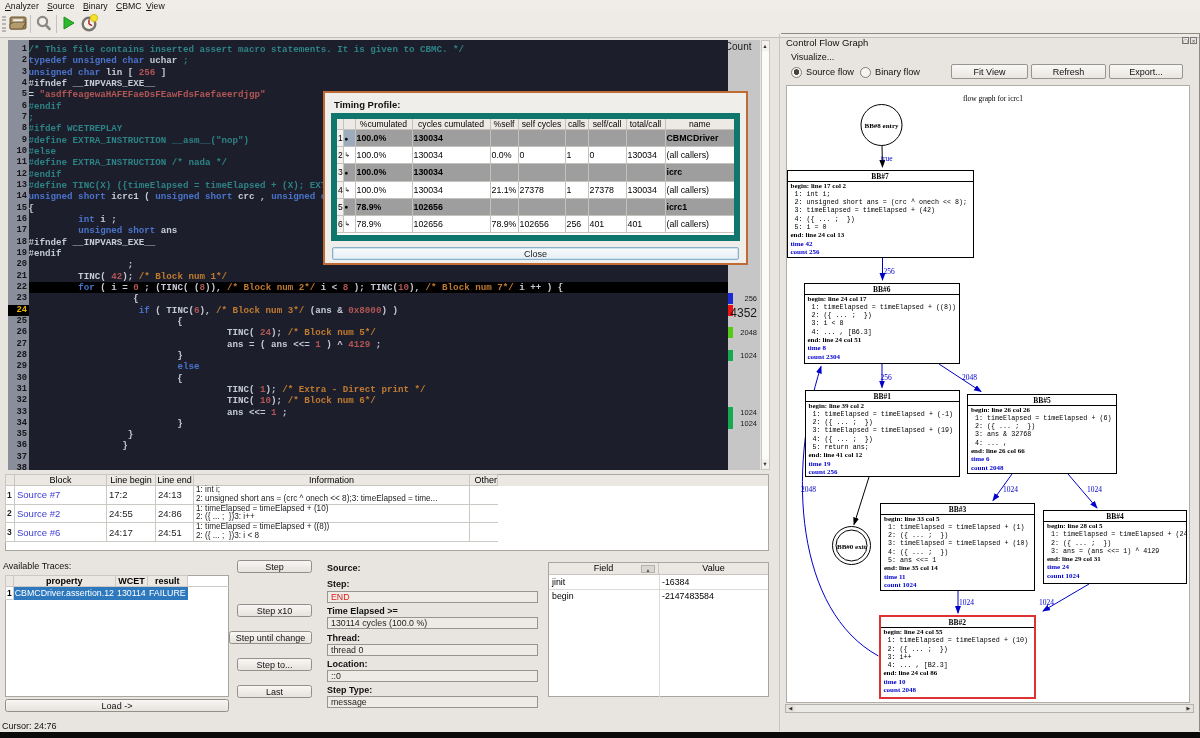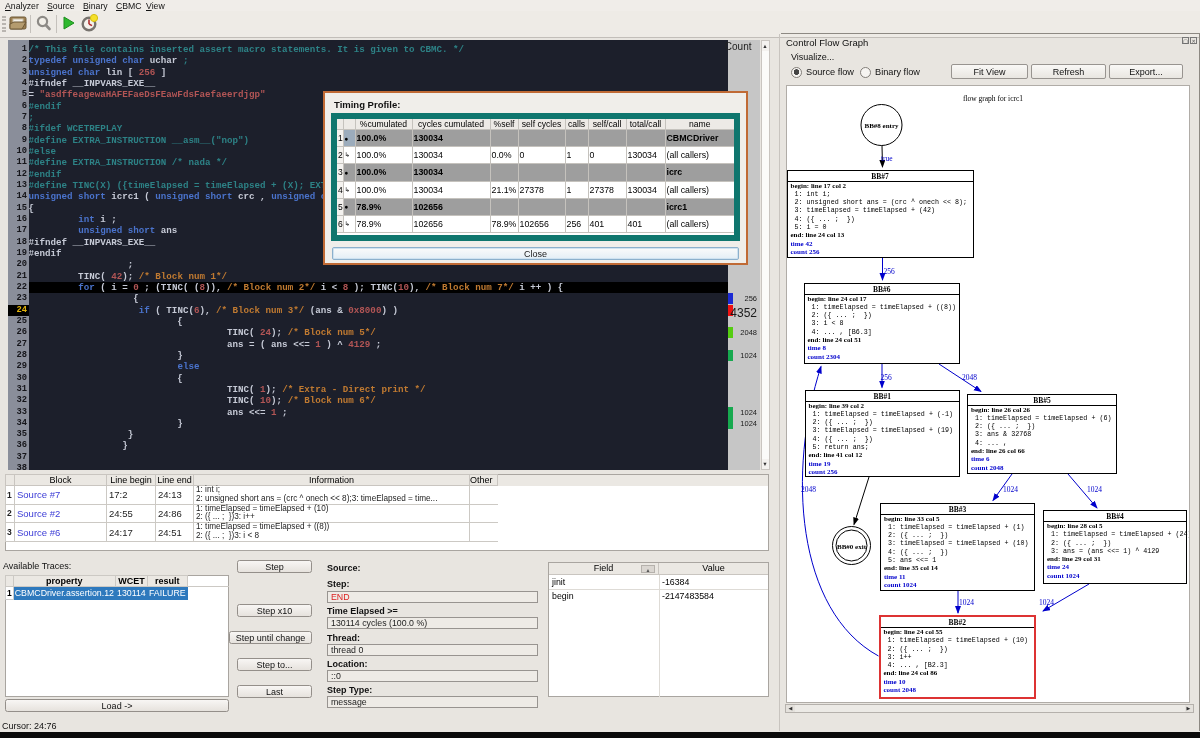--- a/index.html
+++ b/index.html
@@ -182,21 +182,21 @@
 </div>
 
 <table id="blktab">
  <tbody>
       <tr>
         <th style="width:9px"></th>
         <th style="width:92px">Block</th>
         <th style="width:49px">Line begin</th>
         <th style="width:38px">Line end</th>
         <th style="width:276px">Information</th>
-        <th style="width:28px;text-align:left">Other</th>
+        <th style="width:28px;text-align:right">Other</th>
         <th style="border:none"></th>
       </tr>
  <tr>
         <td class="bn">1</td>
         <td class="bsrc">Source #7</td>
         <td>17:2</td>
         <td>24:13</td>
         <td class="binfo">1: int i;<br>2: unsigned short ans = (crc ^ onech &lt;&lt; 8);3: timeElapsed = time...</td>
         <td style="border-right:none"></td>
         <td style="border:none"></td>

